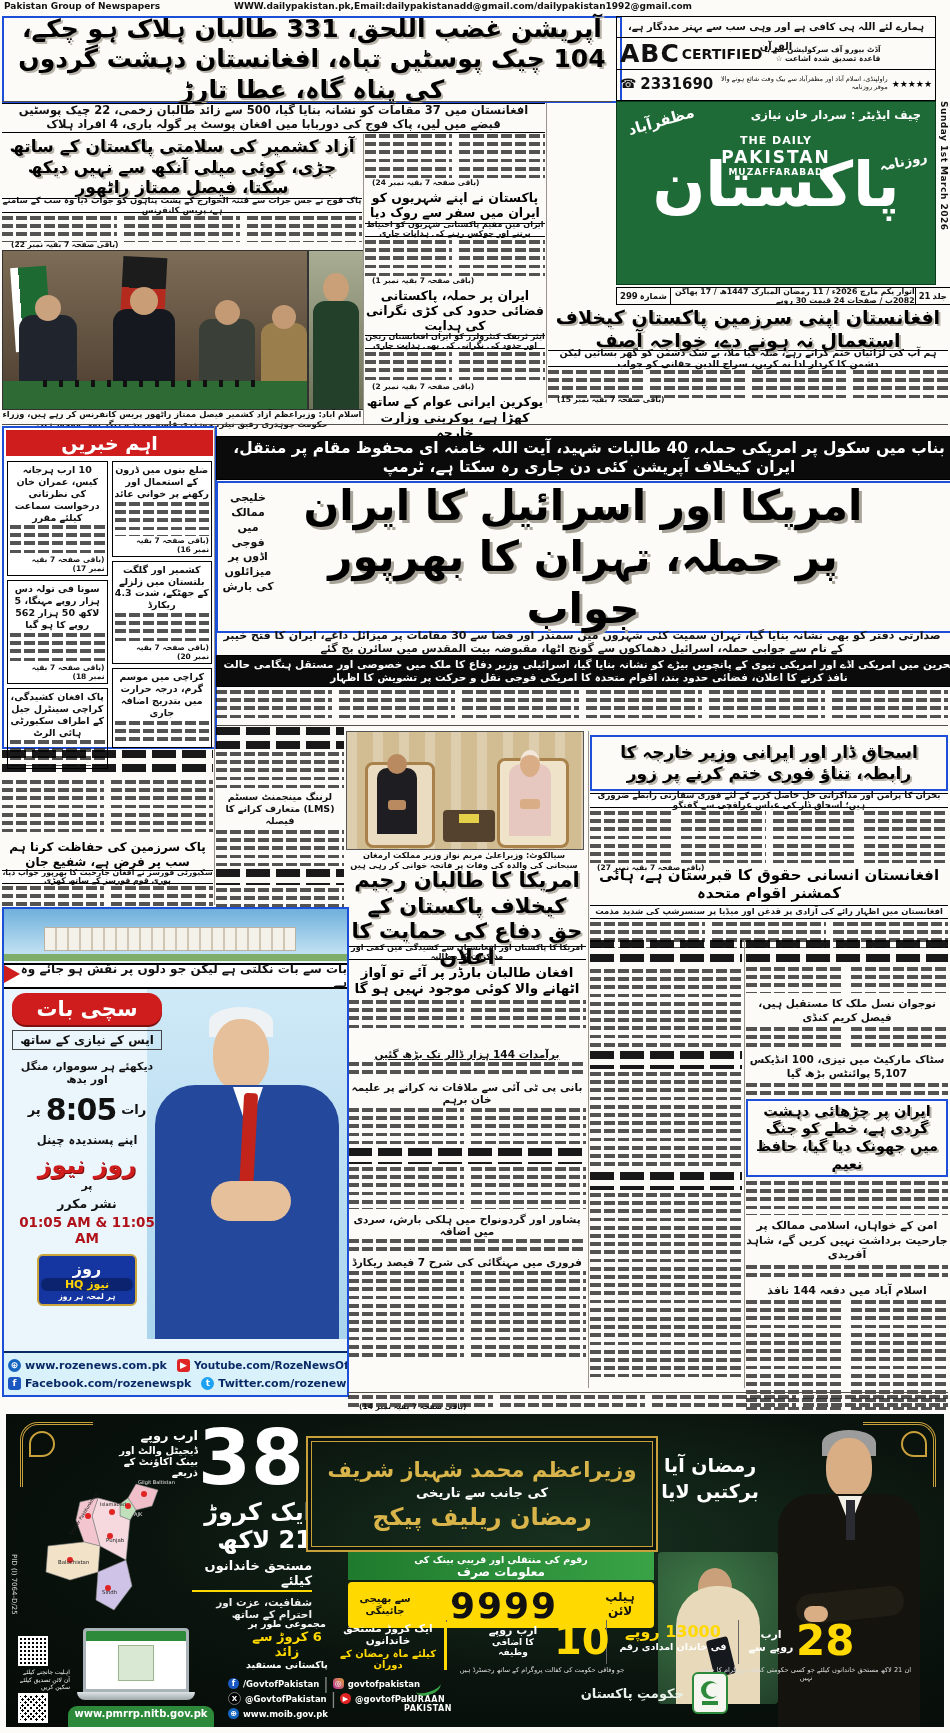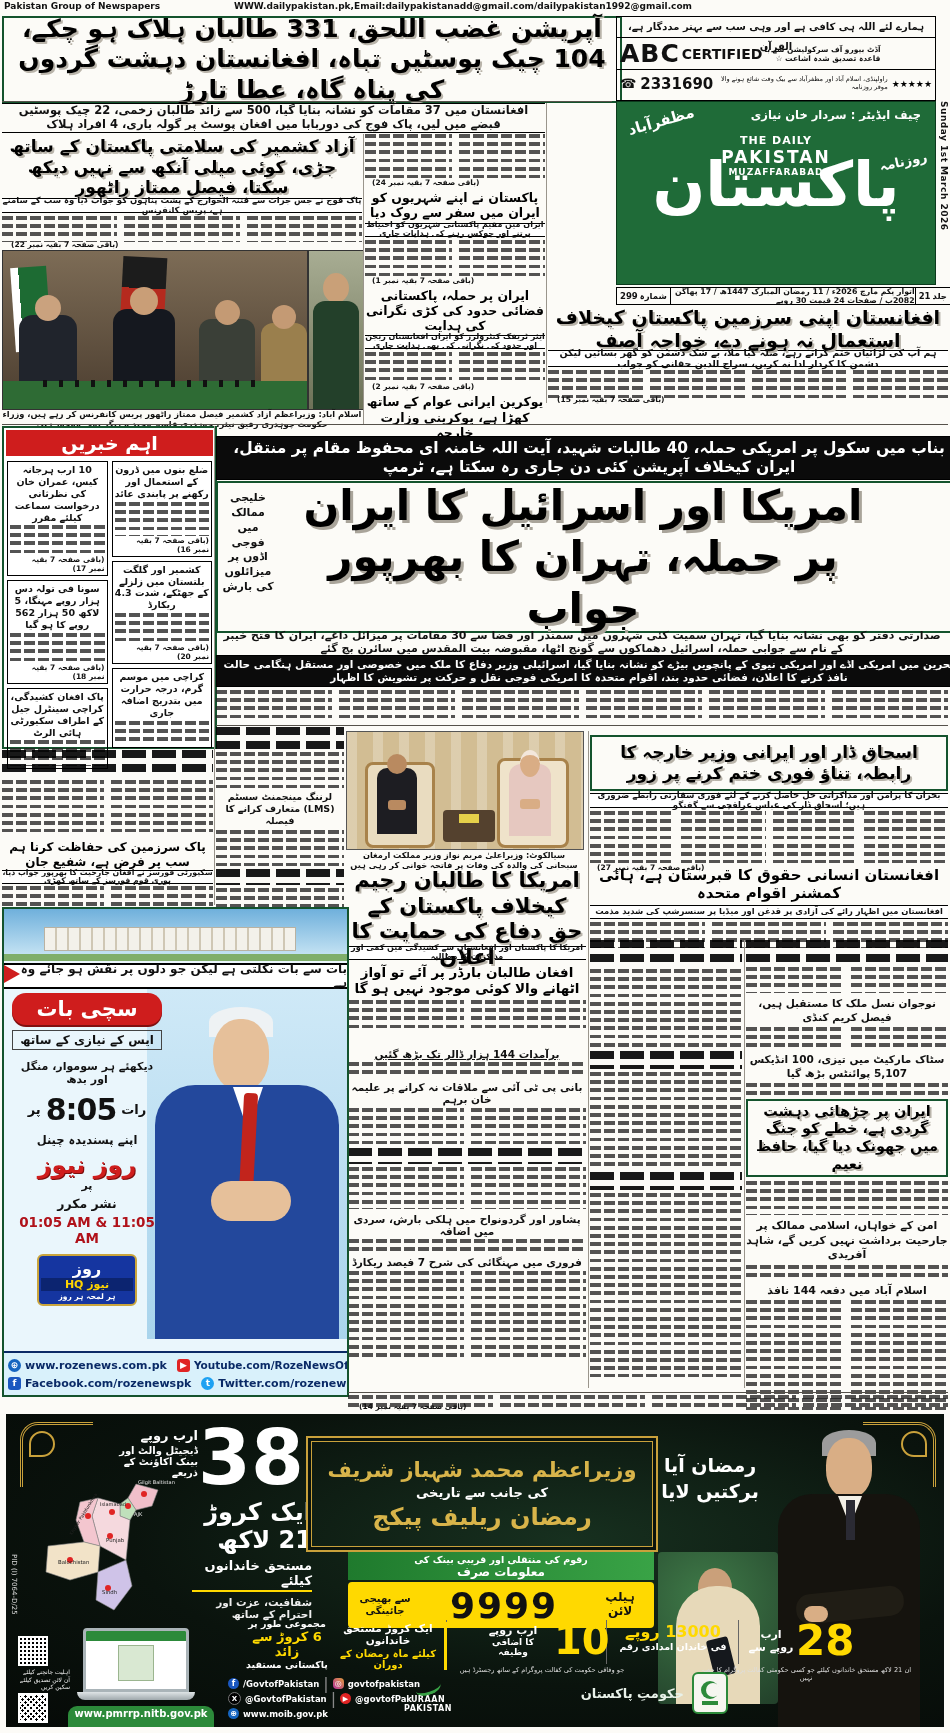--- a/index.html
+++ b/index.html
@@ -18,21 +18,21 @@
        -webkit-mask-image:repeating-linear-gradient(90deg,#000 0 24px,transparent 24px 30px);
        mask-image:repeating-linear-gradient(90deg,#000 0 24px,transparent 24px 30px);}
   .cols{display:flex;gap:7px;}
   .cols>.txt{flex:1;}
   .uh{font-weight:900;text-align:center;direction:rtl;line-height:1.22;color:#000;}
   .shadowed{text-shadow:2px 2px 0 #b9b4aa;}
   .sub{font-weight:700;font-size:9.5px;border-top:1.2px solid #000;border-bottom:1.2px solid #000;
        direction:rtl;text-align:center;background:#fff;display:flex;align-items:center;justify-content:center;line-height:1.1;}
   .bstrip{background:#0b0b0b;color:#fff;font-weight:900;text-align:center;direction:rtl;
           display:flex;align-items:center;justify-content:center;border:1.5px solid #000;line-height:1.25;}
-  .box{border:2px solid #14532d;}
+  .box{border:2px solid #1d4ed8;}
   .ref{font-size:7.5px;font-weight:700;direction:rtl;color:#111;padding-left:7px;}
   .vsep{position:absolute;width:1px;background:#9a958c;}
   .hsep{position:absolute;height:1px;background:#55514a;}
   .itm{border:1.2px solid #000;padding:2px;}
   .social-ic{display:inline-flex;width:13px;height:13px;border-radius:3px;color:#fff;font-size:9px;
              align-items:center;justify-content:center;font-weight:900;flex:0 0 auto;}
   .gold{color:#d8b44a;}
 </style>
 </head>
 <body>
@@ -166,21 +166,21 @@
     </div>
   </div>
   <div class="vsep" style="left:546px;top:103px;height:300px;"></div>
   <div class="vsep" style="left:363px;top:134px;height:290px;"></div>
 
   <div class="abs box" style="left:2px;top:426px;width:211px;height:319px;background:#fff;">
     <div class="rtl bb c" style="background:#cf1d1d;color:#fff;font-size:19px;height:26px;line-height:26px;margin:2px;">اہم خبریں</div>
     <div style="display:flex;flex-direction:row-reverse;gap:4px;padding:3px;">
       <div style="flex:1;display:flex;flex-direction:column;gap:4px;">
         <div class="itm">
-          <div class="rtl bb c" style="font-size:9.5px;line-height:1.25;">ضلع بنوں میں ڈرون کے استعمال اور رکھنے پر پابندی عائد</div>
+          <div class="rtl bb c" style="font-size:9.5px;line-height:1.25;">ضلع بنوں میں ڈرون کے استعمال اور رکھنے پر خوانی عائد</div>
           <div class="txt" style="height:34px;margin-top:2px;"></div>
           <div class="ref">(باقی صفحہ 7 بقیہ نمبر 16)</div>
         </div>
         <div class="itm">
           <div class="rtl bb c" style="font-size:9.5px;line-height:1.25;">کشمیر اور گلگت بلتستان میں زلزلے کے جھٹکے، شدت 4.3 ریکارڈ</div>
           <div class="txt" style="height:30px;margin-top:2px;"></div>
           <div class="ref">(باقی صفحہ 7 بقیہ نمبر 20)</div>
         </div>
         <div class="itm">
           <div class="rtl bb c" style="font-size:9.5px;line-height:1.25;">کراچی میں موسم گرم، درجہ حرارت میں بتدریج اضافہ جاری</div>
@@ -393,21 +393,21 @@
         <span class="bb" style="font-size:30px;letter-spacing:-1px;">8:05</span>
         <span class="bb" style="font-size:13px;">پر</span>
       </div>
       <div class="rtl bb c" style="font-size:11.5px;margin-top:6px;">اپنے پسندیدہ چینل</div>
       <div class="rtl bb c" style="font-size:24px;color:#cf1d1d;margin-top:4px;text-shadow:1px 1px 0 #7a0c0c;">روز نیوز</div>
       <div class="rtl bb c" style="font-size:11px;">پر</div>
       <div class="rtl bb c" style="font-size:12.5px;margin-top:4px;">نشر مکرر</div>
       <div class="bb c" style="font-size:13.5px;color:#b0121a;margin-top:3px;">01:05 AM &amp; 11:05 AM</div>
       <div style="width:92px;margin:8px auto 0;background:#1535a0;border:2px solid #caa53c;border-radius:6px;padding:3px 2px;">
         <div class="rtl bb c" style="color:#fff;font-size:16px;">روز</div>
-        <div class="rtl bb c" style="color:#ffd400;font-size:11px;background:#0c2470;">نیوز HQ</div>
+        <div class="rtl bb c" style="color:#ffd400;font-size:11px;background:#0c2470;border-radius:6px;">نیوز HQ</div>
         <div class="rtl b c" style="color:#fff;font-size:7.5px;margin-top:1px;">ہر لمحہ ہر روز</div>
       </div>
     </div>
 
     <div class="abs" style="left:0;bottom:0;width:100%;height:44px;background:#d9f1fb;border-top:2px solid #0a2a66;padding:3px 4px;box-sizing:border-box;">
       <div style="display:flex;align-items:center;gap:4px;height:18px;">
         <span class="social-ic" style="background:#1565c0;border-radius:50%;">⊕</span>
         <span class="bb" style="font-size:11px;color:#0a2a66;">www.rozenews.com.pk</span>
         <span class="social-ic" style="background:#e02424;margin-left:6px;">▶</span>
         <span class="bb" style="font-size:10.5px;color:#0a2a66;">Youtube.com/RozeNewsOfficial</span>

